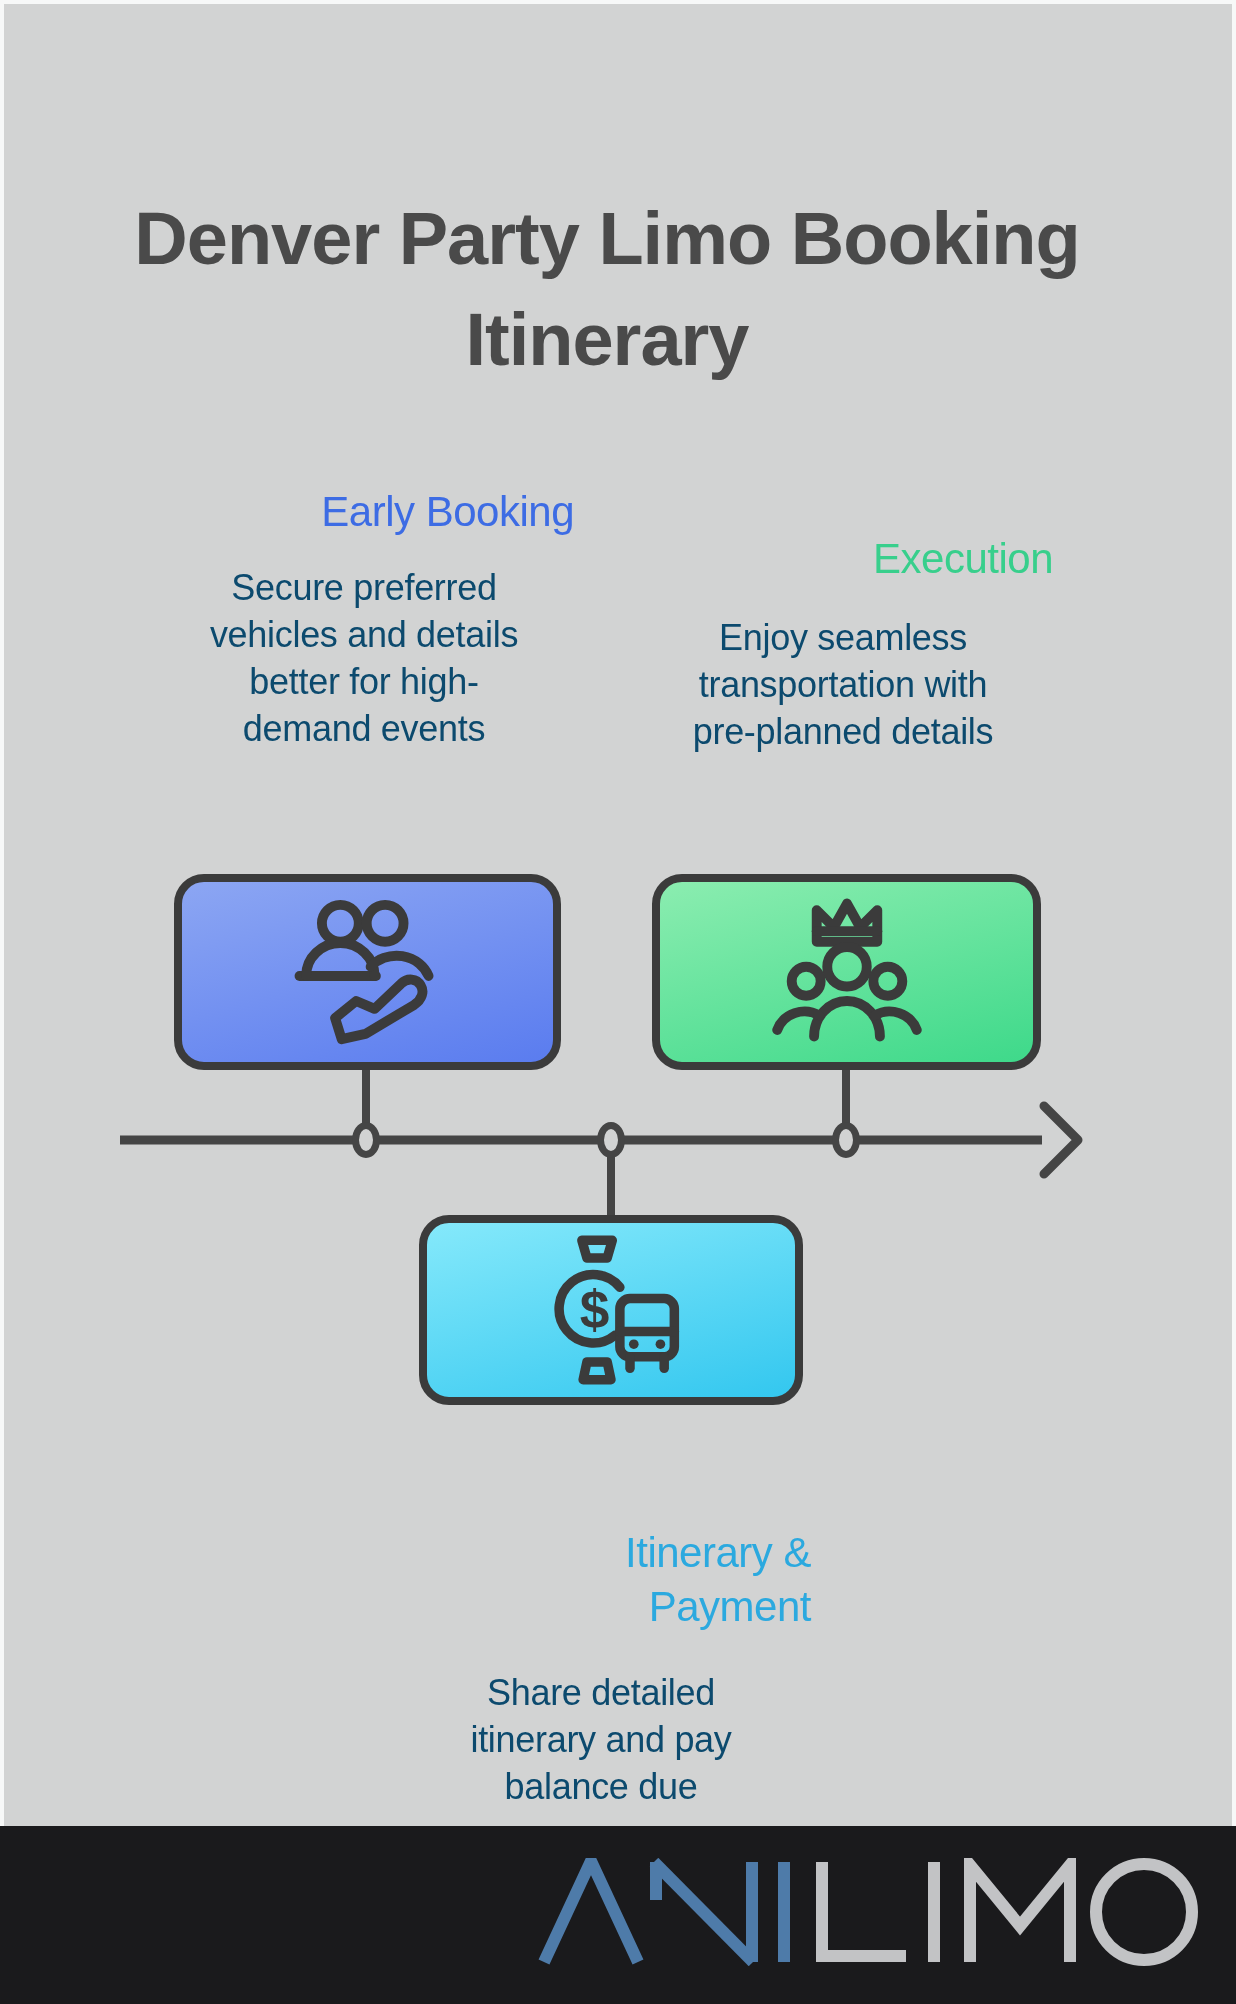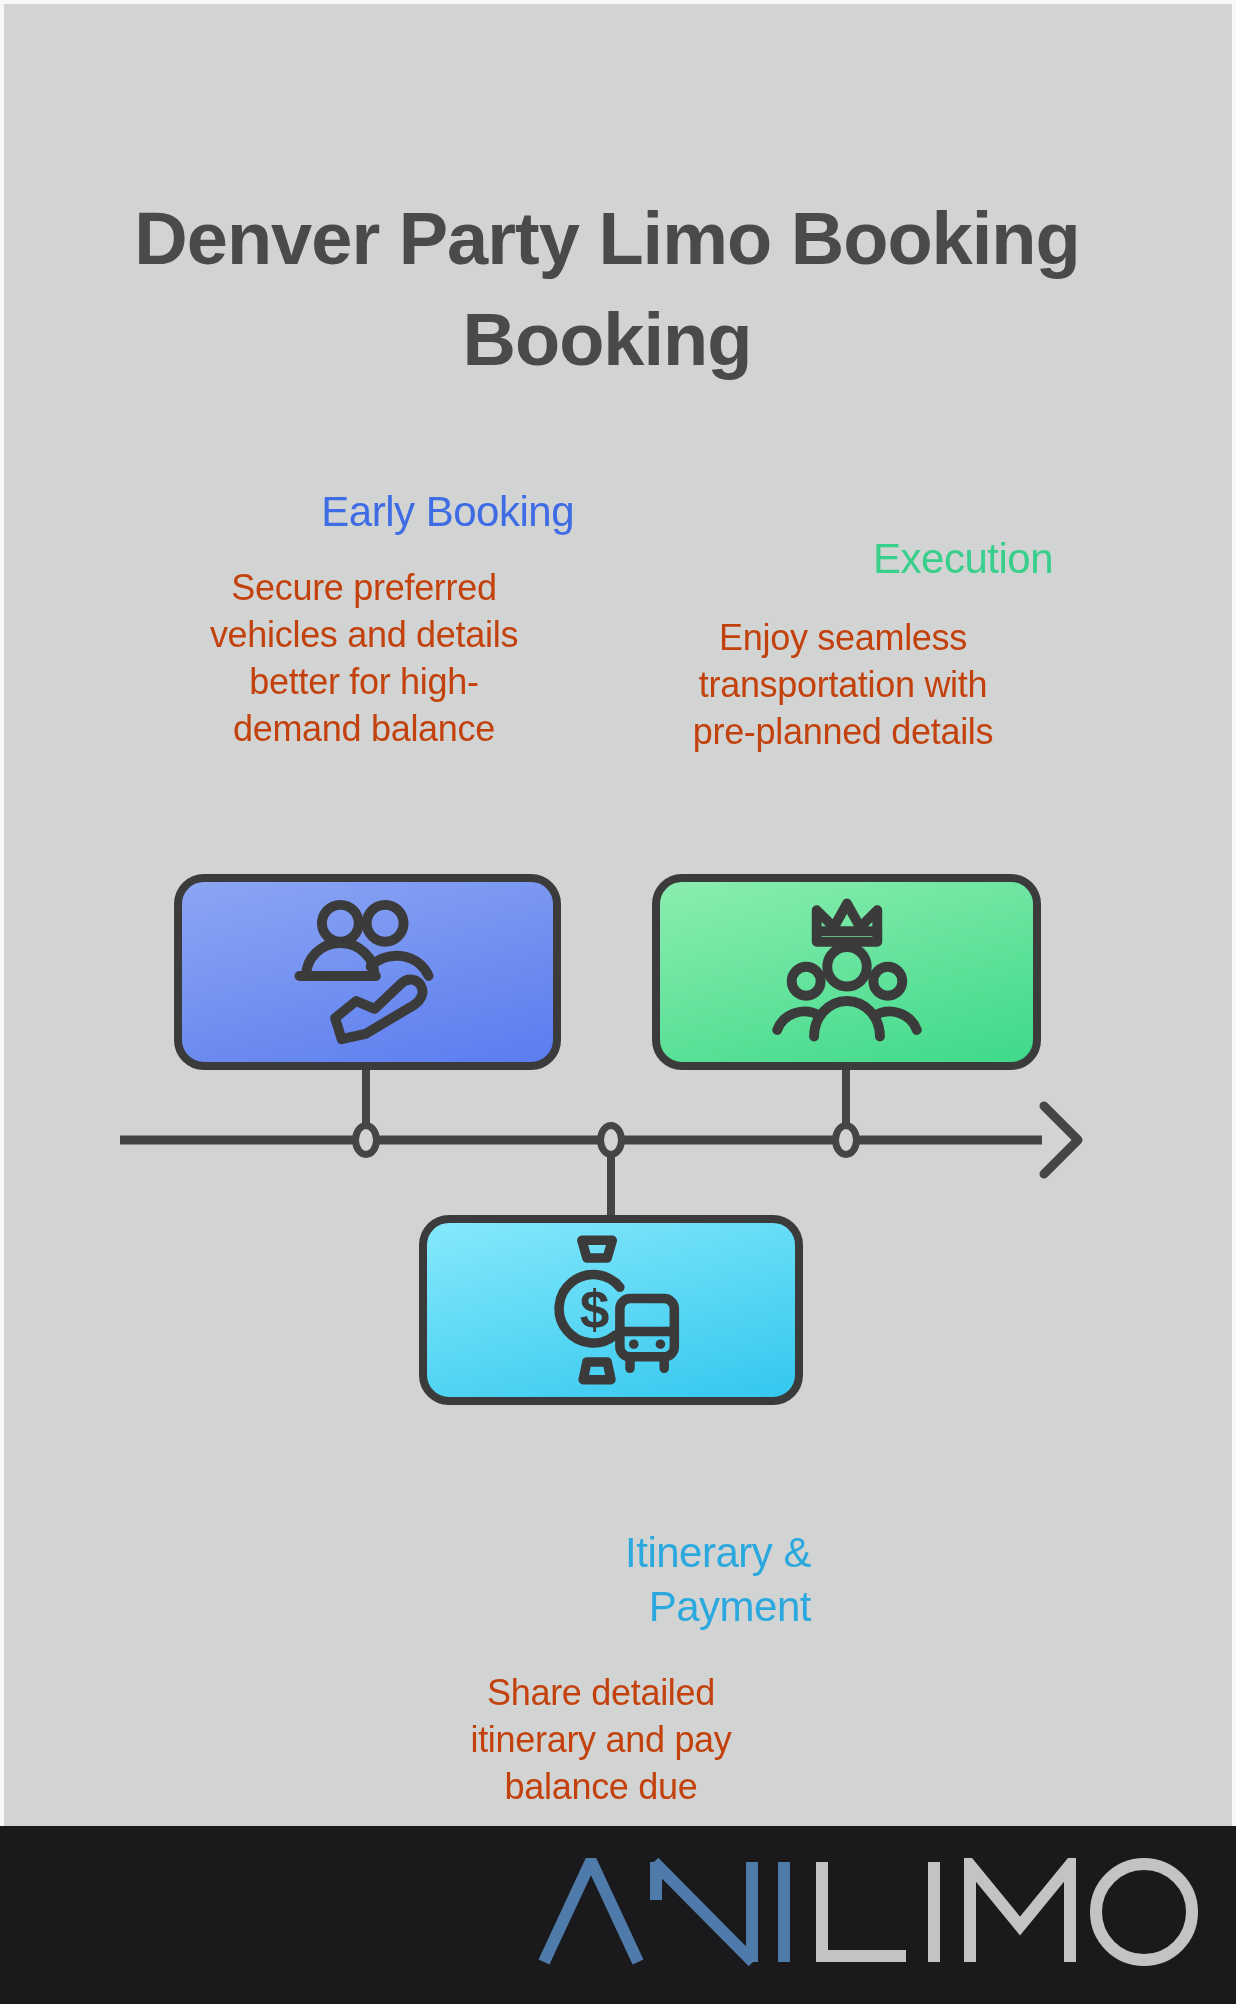--- a/index.html
+++ b/index.html
@@ -21,21 +21,21 @@
     font-size:74px;line-height:101px;font-weight:bold;
     letter-spacing:-1px;color:#4a4a4a;
   }
   .title span{display:block;}
   
   .step-text{position:absolute;text-align:center;width:420px;}
   .step-text h2{
     margin:0;font-size:42px;line-height:56px;font-weight:400;letter-spacing:-0.5px;text-align:right;
   }
   .step-text .body{
-    font-size:36px;line-height:47px;color:#c2410c;letter-spacing:-0.3px;
+    font-size:36px;line-height:47px;color:#0c4a6e;letter-spacing:-0.3px;
   }
   .step-text .body span{display:block;}
   .col-early{left:154px;top:484px;}
   .col-early .body{margin-top:24px;}
   .col-exec{left:633px;top:531px;}
   .col-exec .body{margin-top:27px;}
   .col-pay{left:391px;top:1526px;}
   .col-pay h2{line-height:54px;}
   .col-pay h2 span{display:block;}
   .col-pay .body{margin-top:35px;}
@@ -70,30 +70,30 @@
   }
 </style>
 </head>
 <body>
 
 <div class="page">
   <div class="gray-panel"></div>
 
   <h1 class="title">
     <span>Denver Party Limo Booking</span>
-    <span>Booking</span>
+    <span>Itinerary</span>
   </h1>
 
   <section class="step-text col-early">
     <h2 style="color:#3d6ce4">Early Booking</h2>
     <div class="body">
       <span>Secure preferred</span>
       <span>vehicles and details</span>
       <span>better for high-</span>
-      <span>demand balance</span>
+      <span>demand events</span>
     </div>
   </section>
 
   <section class="step-text col-pay">
     <h2 style="color:#2ba9df">
       <span>Itinerary &amp;</span>
       <span>Payment</span>
     </h2>
     <div class="body">
       <span>Share detailed</span>

